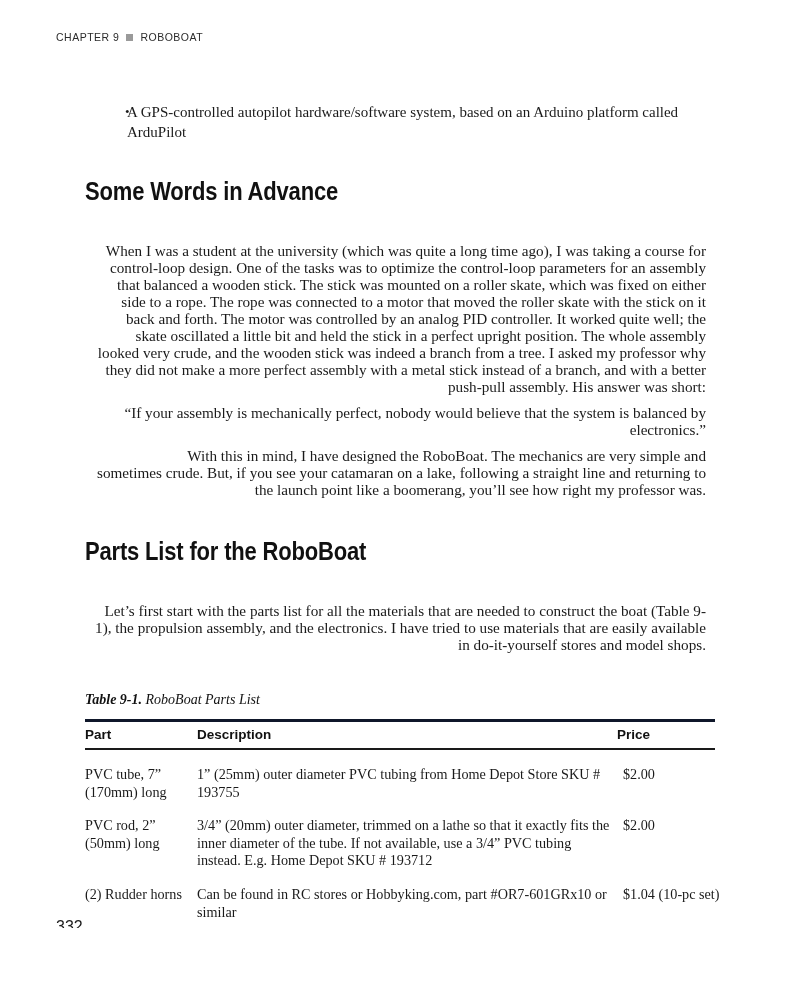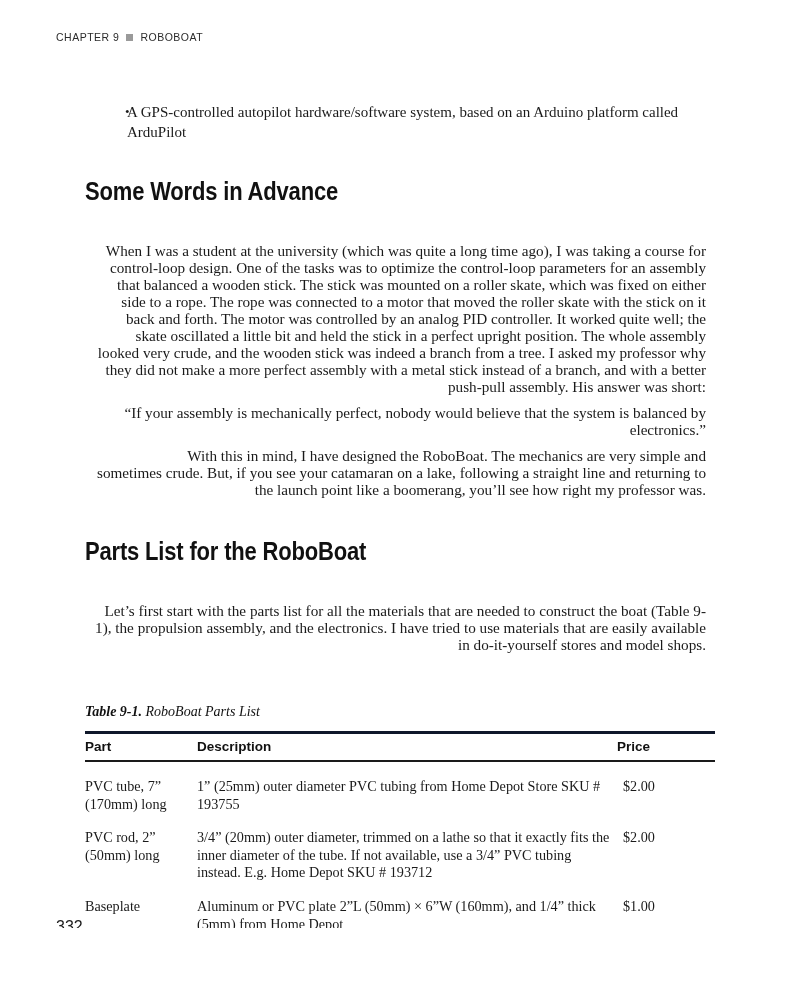--- a/index.html
+++ b/index.html
@@ -85,21 +85,20 @@
     text-align: right;
     color: #1a1a1a;
   }
   p.body.indent { text-indent: 26px; }
 
   
   .tbl-caption {
     font-size: 14px;
     font-style: italic;
     color: #111;
-    margin-top: 12px;
   }
   .tbl-caption b { font-weight: bold; font-style: italic; }
 
   table.parts {
     width: 630px;
     border-collapse: collapse;
     table-layout: fixed;
   }
   table.parts thead th {
     font-family: "Liberation Sans Narrow", "Liberation Sans", "DejaVu Sans", sans-serif;
@@ -213,25 +212,20 @@
           <td class="desc">1” (25mm) outer diameter PVC tubing from Home Depot Store SKU # 193755</td>
           <td class="price">$2.00</td>
         </tr>
 
         <tr class="item">
           <td class="part">PVC rod, 2” (50mm) long</td>
           <td class="desc">3/4” (20mm) outer diameter, trimmed on a lathe so that it exactly fits the inner diameter of the tube. If not available, use a 3/4” PVC tubing instead. E.g. Home Depot SKU # 193712</td>
           <td class="price">$2.00</td>
         </tr>
 
-        <tr class="item">
-          <td class="part">Baseplate</td>
-          <td class="desc">Aluminum or PVC plate 2”L (50mm) × 6”W (160mm), and 1/4” thick (5mm) from Home Depot</td>
-          <td class="price">$1.00</td>
-        </tr>
 
         <tr class="item">
           <td class="part">(2) Rudder horns</td>
           <td class="desc">Can be found in RC stores or Hobbyking.com, part #OR7-601GRx10 or similar</td>
           <td class="price">$1.04 (10-pc set)</td>
         </tr>
       </tbody>
     </table>
 
   </div>

